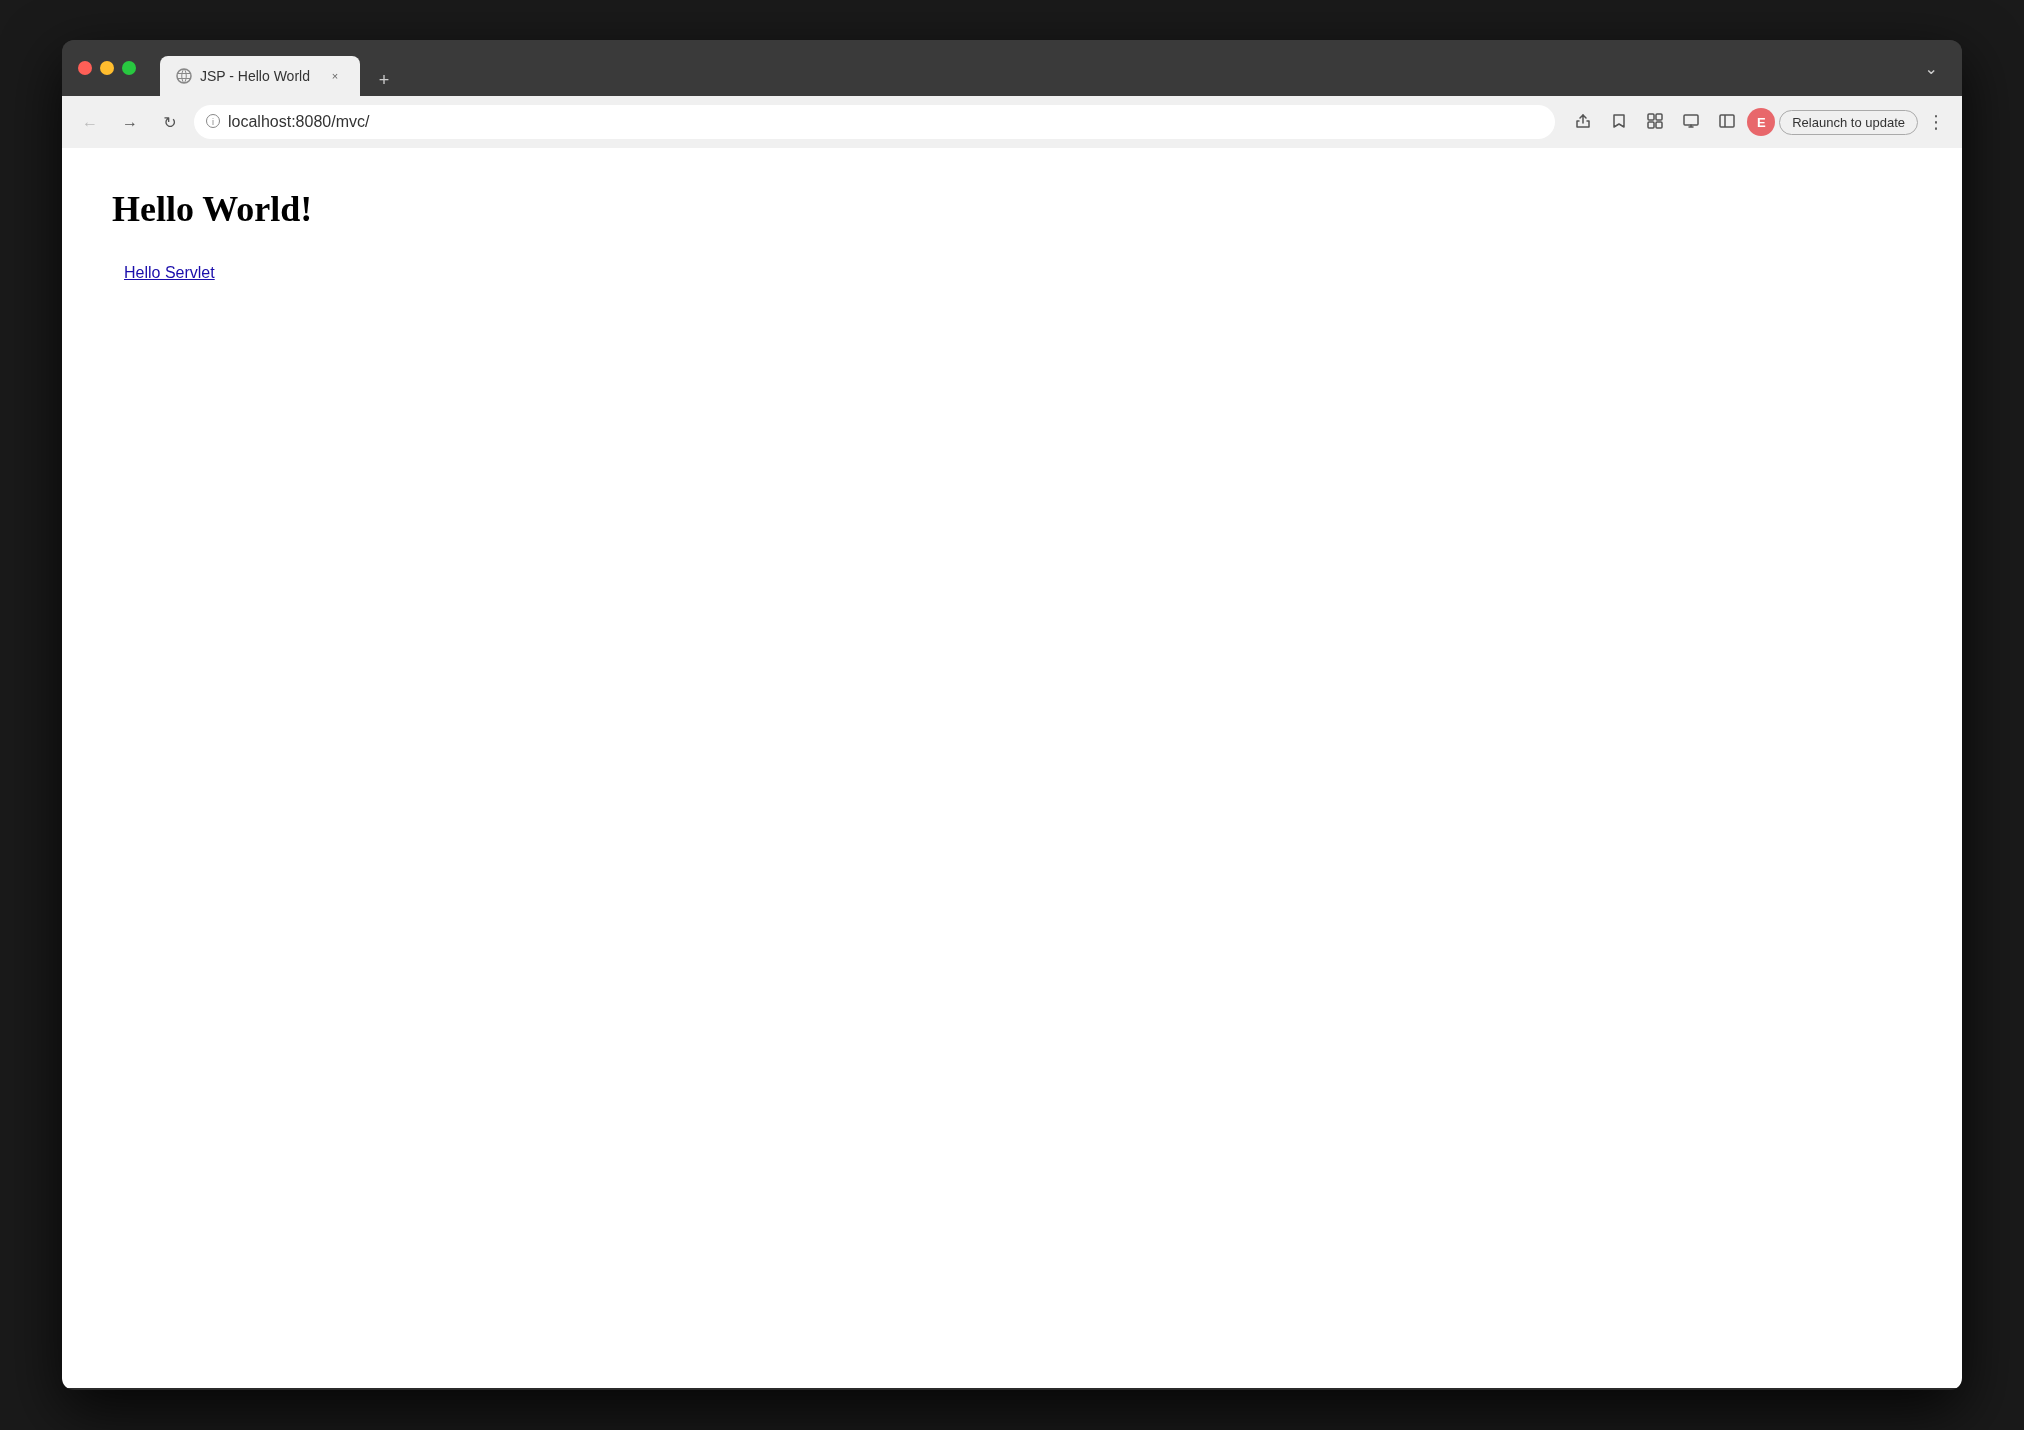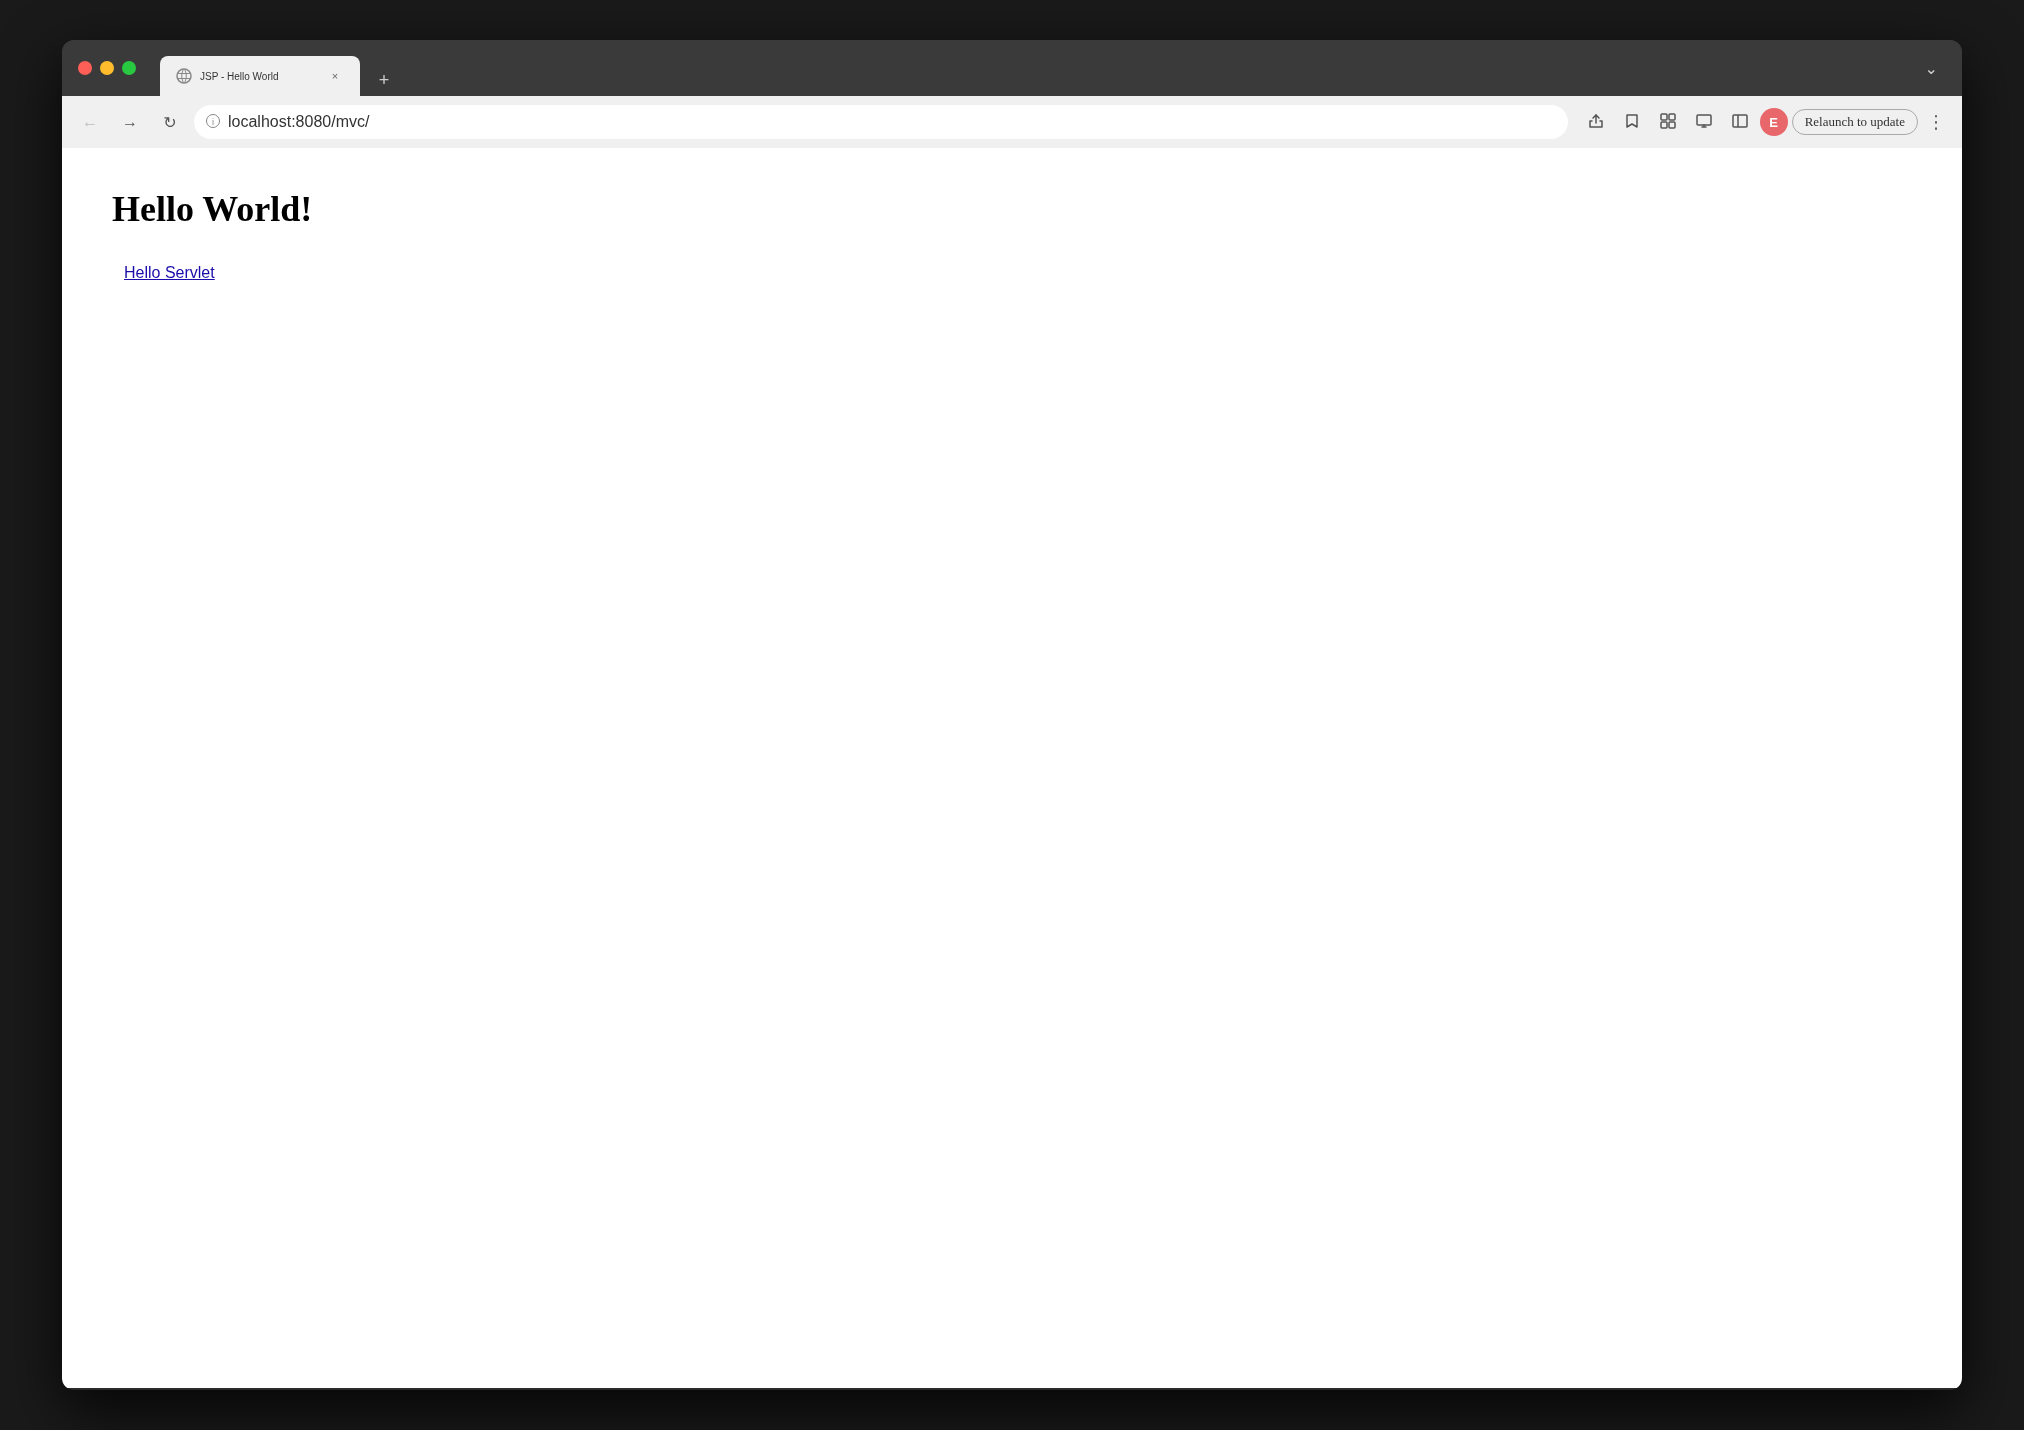--- a/index.html
+++ b/index.html
@@ -80,21 +80,21 @@
       align-items: center;
       justify-content: center;
       font-size: 12px;
     }
 
     .tab-title {
       flex: 1;
       white-space: nowrap;
       overflow: hidden;
       text-overflow: ellipsis;
-      font-size: 10px;
+      font-size: 14px;
       color: #333;
     }
 
     .tab-close {
       width: 18px;
       height: 18px;
       border-radius: 50%;
       display: flex;
       align-items: center;
       justify-content: center;
@@ -212,21 +212,20 @@
       align-items: flex-start;
       gap: 4px;
       border: 1.5px solid #aaa;
       border-radius: 16px;
       padding: 4px 12px;
       background: transparent;
       color: #333;
       font-size: 13px;
       cursor: pointer;
       white-space: nowrap;
-      font-family: Liberation Serif, serif;
     }
 
     .more-btn {
       width: 28px;
       height: 28px;
       display: flex;
       align-items: center;
       justify-content: center;
       color: #555;
       font-size: 16px;

